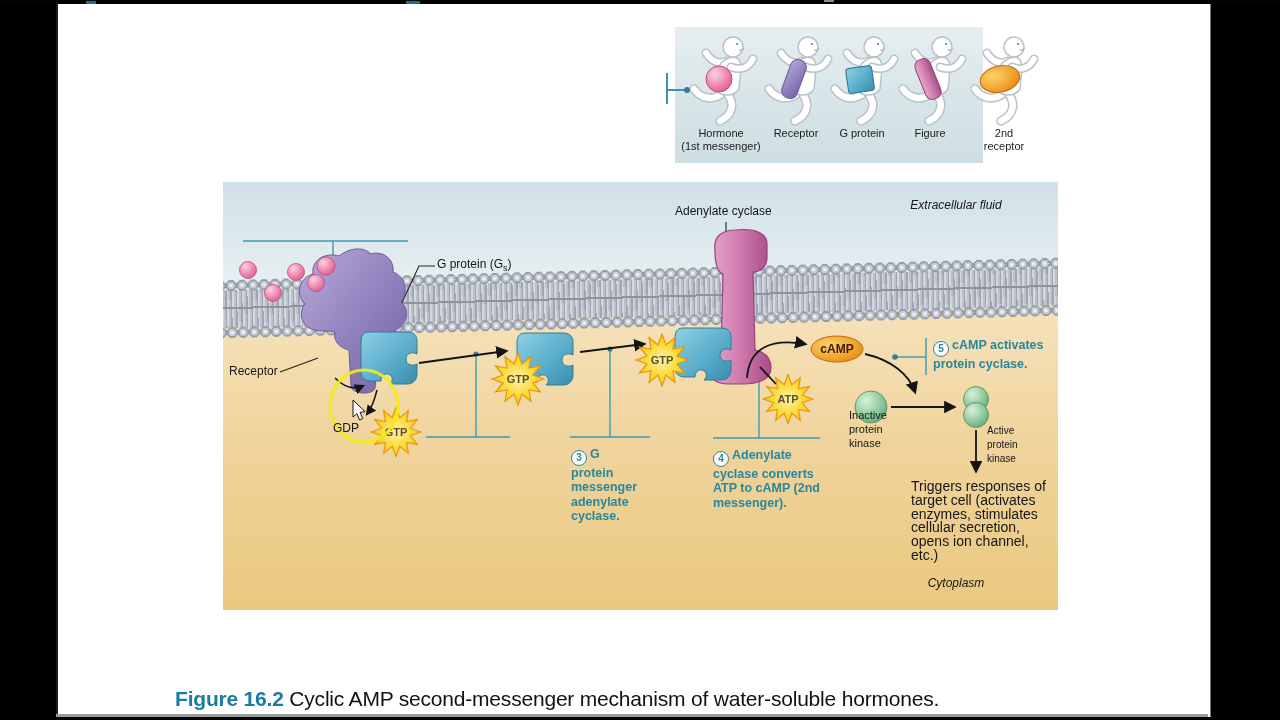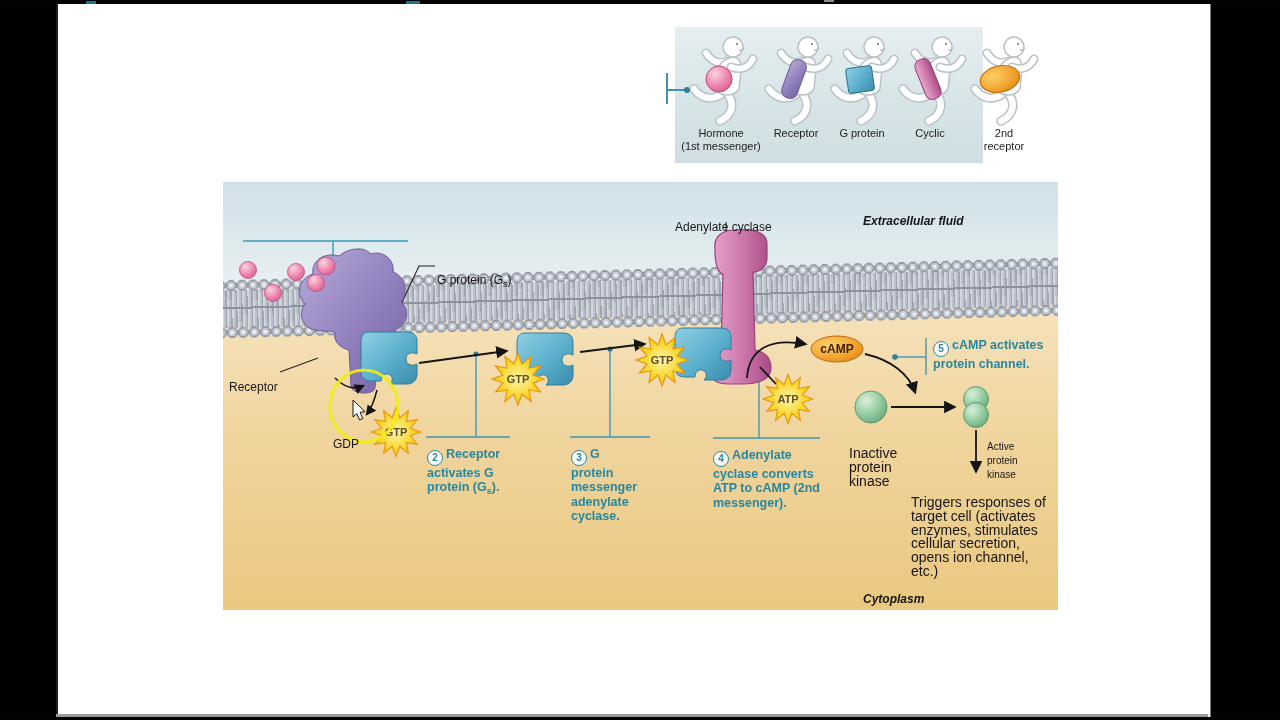--- a/index.html
+++ b/index.html
@@ -36,23 +36,23 @@
   .membrane{position:absolute;left:-8px;top:86px;width:852px;height:60px;transform:rotate(-1.55deg);}
   .mem-tails{position:absolute;left:0;top:11px;width:100%;height:38px;
         background:linear-gradient(180deg,rgba(0,0,0,0) 0 17px,#8b92a0 17px 19px,rgba(0,0,0,0) 19px),
                    repeating-linear-gradient(90deg,#9fa6b2 0 1.5px,#d4d8de 1.5px 3.2px,#bcc2cc 3.2px 5.2px);}
   .mem-heads{position:absolute;left:0;width:100%;height:13px;
         background-image:radial-gradient(circle at 5.5px 6.5px,#f0f2f5 0 1.5px,#c6cbd4 1.5px 4px,#959ca9 4px 5.5px,rgba(0,0,0,0) 5.7px);
         background-size:11px 13px;background-repeat:repeat-x;}
   .mem-top{top:0;} .mem-bot{bottom:0;}
   .art{position:absolute;left:0;top:0;width:835px;height:428px;}
 
-  .dlabel{position:absolute;font-size:12px;color:#161616;line-height:14px;margin-top:16px;}
+  .dlabel{position:absolute;font-size:12px;color:#161616;line-height:14px;}
   .italic{font-style:italic;}
-  .right{text-align:left;font-weight:bold;}
+  .right{text-align:center;}
   .prewrap{white-space:pre-line;}
   .step{position:absolute;color:#27879f;font-size:12.5px;font-weight:bold;line-height:14.5px;}
   .num{display:inline-flex;width:14px;height:14px;border:1.6px solid #2a8aa5;border-radius:50%;
        background:#fbfbf3;color:#2a8aa5;font-size:10px;font-weight:bold;
        align-items:center;justify-content:center;vertical-align:-2.5px;margin-right:3px;}
   .star-txt{font-family:"Liberation Sans",sans-serif;font-size:11px;font-weight:bold;fill:#5c5030;text-anchor:middle;}
   .camp-txt{font-family:"Liberation Sans",sans-serif;font-size:12px;font-weight:bold;fill:#3f1e00;text-anchor:middle;}
   .sub{font-size:9px;vertical-align:-3px;}
 
   
@@ -162,21 +162,21 @@
           <use href="#runnerBody"></use>
           <g transform="translate(36,48) rotate(-12)">
             <ellipse cx="0" cy="0" rx="20" ry="13" fill="url(#gOrange)" stroke="#c06a08" stroke-width="1"></ellipse>
           </g>
         </svg>
       </div>
       <div class="runner-label" style="left:4px">Hormone
 (1st messenger)</div>
       <div class="runner-label" style="left:79px">Receptor</div>
       <div class="runner-label" style="left:145px">G protein</div>
-      <div class="runner-label" style="left:213px">Cyclic</div>
+      <div class="runner-label" style="left:213px">Figure</div>
       <div class="runner-label" style="left:287px">2nd
 receptor</div>
     </div>
     <div class="note-vline"></div>
     <div class="note-hline"></div>
     <div class="note-dot"></div>
 
     <div class="diagram">
       <div class="extracellular-bg"></div>
       <div class="cytoplasm-bg"></div>
@@ -286,38 +286,41 @@
         <ellipse cx="141" cy="224" rx="34" ry="36" fill="none" stroke="#f2ec15" stroke-width="3.2" opacity="0.9"></ellipse>
         <path d="M130,218 l0,17 l3.8,-3.4 l2.8,6.4 l3.2,-1.4 l-2.8,-6.3 l5,-0.6 Z" fill="#fff" stroke="#000" stroke-width="0.9"></path>
       </svg>
 
       <div class="dlabel italic right" style="left:640px;top:16px;width:186px">Extracellular fluid</div>
       <div class="dlabel italic right" style="left:640px;top:394px;width:186px">Cytoplasm</div>
       <div class="dlabel" style="left:452px;top:22px;width:120px">Adenylate cyclase</div>
       <div class="dlabel" style="left:214px;top:75px"><span>G protein (G</span><span class="sub">s</span><span>)</span></div>
       <div class="dlabel" style="left:6px;top:182px">Receptor</div>
       <div class="dlabel" style="left:110px;top:239px">GDP</div>
-      <div class="dlabel prewrap" style="left:626px;top:248px;font-size:14px">Inactive
+      <div class="dlabel prewrap" style="left:626px;top:226px;font-size:11px">Inactive
 protein
 kinase</div>
       <div class="dlabel prewrap" style="left:764px;top:242px;font-size:10px">Active
 protein
 kinase</div>
       <div class="dlabel prewrap" style="left:688px;top:298px;font-size:14px;line-height:13.8px">Triggers responses of
 target cell (activates
 enzymes, stimulates
 cellular secretion,
 opens ion channel, etc.)</div>
 
-      <div class="step" style="left:204px;top:265px;width:76px"><span class="num">2</span><span>Receptor activates G protein (G</span><span class="sub">s</span><span>).</span></div>
       <div class="step" style="left:348px;top:265px;width:66px"><span class="num">3</span><span>G protein messenger adenylate cyclase.</span></div>
       <div class="step" style="left:490px;top:266px;width:108px"><span class="num">4</span><span>Adenylate cyclase converts ATP to cAMP (2nd messenger).</span></div>
-      <div class="step" style="left:710px;top:156px;width:114px"><span class="num">5</span><span>cAMP activates protein channel.</span></div>
+      <div class="step" style="left:710px;top:156px;width:114px"><span class="num">5</span><span>cAMP activates protein cyclase.</span></div>
     </div>
 
+    <div class="caption">
+      <span class="fig">Figure 16.2</span>
+      <span>Cyclic AMP second-messenger mechanism of water-soluble hormones.</span>
+    </div>
 
   </div>
 
   <div class="topbar"></div>
   <div class="frag f1"></div>
   <div class="frag f2"></div>
   <div class="frag f3"></div>
   <div class="botline"></div>
   <div class="botbar"></div>
 </div>

